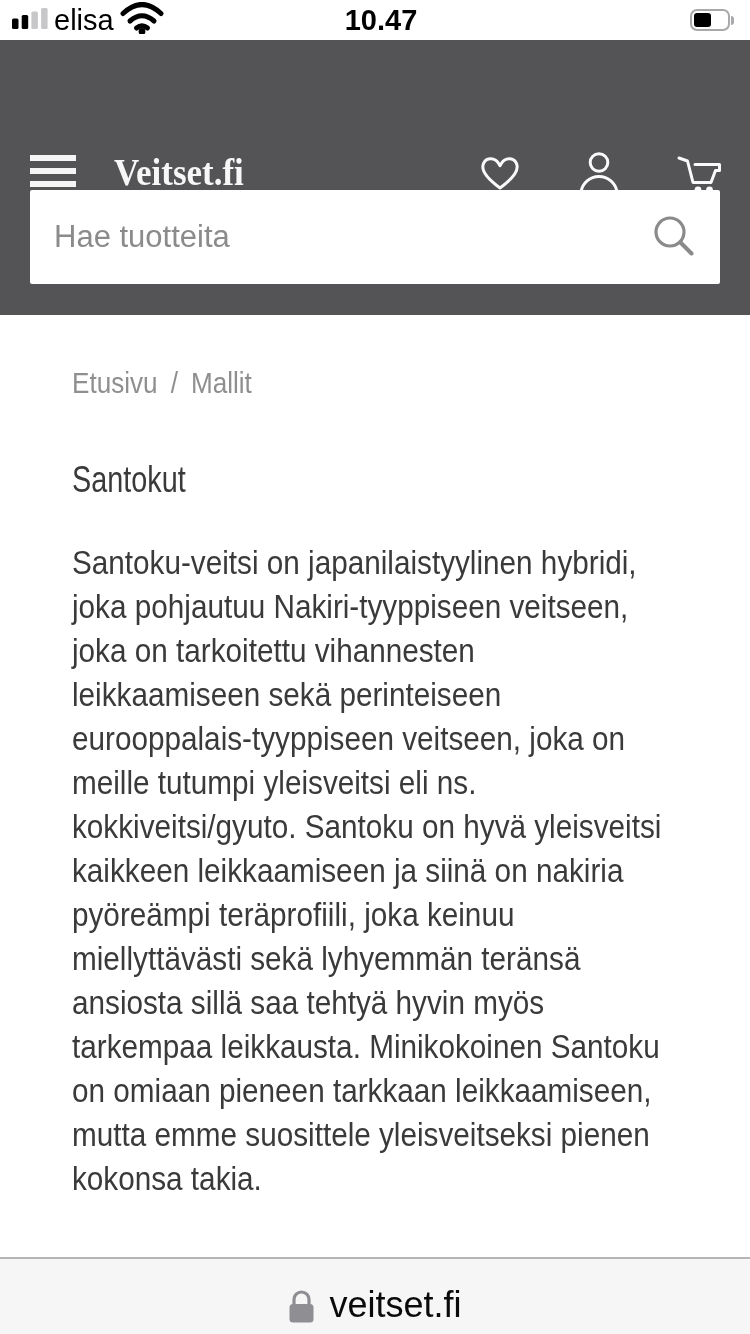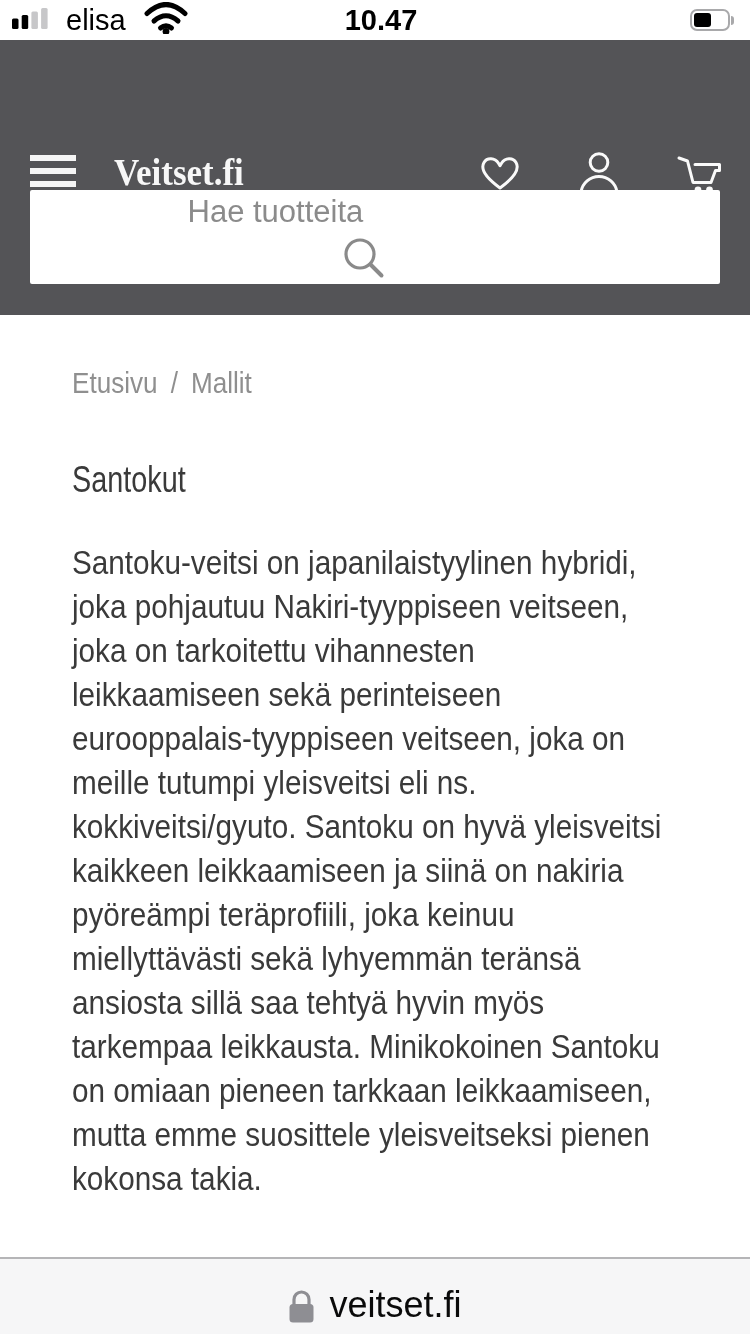--- a/index.html
+++ b/index.html
@@ -6,40 +6,40 @@
   html, body { width:750px; height:1334px; }
   body {
     font-family:"Liberation Sans", sans-serif;
     background:#ffffff;
     position:relative;
     overflow:hidden;
   }
 
   
   .status-bar { position:absolute; top:0; left:0; width:750px; height:40px; background:#fff; z-index:5; }
-  .sb-left { position:absolute; left:12px; top:0; height:40px; display:flex; align-items:center; gap:18px; }
+  .sb-left { position:absolute; left:12px; top:0; height:40px; display:flex; align-items:center; gap:6px; }
   .sb-carrier { font-size:29px; color:#000; line-height:40px; }
   .sb-time { position:absolute; left:0; right:0; top:0; height:40px; display:flex; align-items:center; justify-content:center; font-size:29px; font-weight:700; color:#000;margin-left:12px; }
   .sb-battery { position:absolute; right:16px; top:9px; display:flex; align-items:center; }
   .batt-body { width:40px; height:22px; border:2px solid #a9a9ab; border-radius:7px; position:relative; }
   .batt-fill { position:absolute; left:2px; top:2px; bottom:2px; width:17px; background:#000; border-radius:3px; }
   .batt-nub { width:3px; height:9px; background:#a9a9ab; border-radius:0 3px 3px 0; margin-left:1px; }
 
   
   .app-header { position:absolute; top:40px; left:0; width:750px; height:275px; background:#545457; }
   .hamburger { position:absolute; left:30px; top:115px; width:46px; height:32px; display:flex; flex-direction:column; justify-content:space-between; cursor:pointer; }
   .hamburger span { display:block; height:6px; background:#f5f5f5; }
   .logo { position:absolute; left:114px; top:112px; font-family:"Liberation Serif", serif; font-weight:700; font-size:38px; line-height:40px; color:#f7f7f7; transform:scaleX(0.92); transform-origin:0 50%; white-space:nowrap; }
   .hdr-icon { position:absolute; cursor:pointer; }
   .hdr-icon svg { display:block; }
   .icon-heart { left:477px; top:111px; }
   .icon-user  { left:577px; top:111px; }
   .icon-cart  { left:674px; top:109px; }
 
-  .search-bar { position:absolute; left:30px; top:150px; width:690px; height:94px; background:#ffffff; border-radius:2px; display:flex; align-items:center;flex-direction:column; }
+  .search-bar { position:absolute; left:30px; top:150px; width:690px; height:94px; background:#ffffff; border-radius:2px; display:flex; align-items:center; }
   .search-input { flex:1; height:100%; border:none; outline:none; background:transparent; padding-left:24px; font-family:"Liberation Sans", sans-serif; font-size:31px; color:#444; }
   .search-input::placeholder { color:#8b8b8b; opacity:1; }
   .search-icon { margin-right:24px; flex:0 0 auto; }
 
   
   .breadcrumb { position:absolute; left:72px; top:366px; display:flex; gap:15px; font-size:30px; line-height:34px; color:#8f8f8f; transform:scaleX(0.87); transform-origin:0 50%; white-space:nowrap; }
   .breadcrumb a { color:#8f8f8f; text-decoration:none; cursor:pointer; }
   .bc-sep { color:#8f8f8f; }
 
   .article-title { position:absolute; left:72px; top:458px; font-size:36px; line-height:44px; font-weight:400; color:#3a3a3a; transform:scaleX(0.8); transform-origin:0 50%; white-space:nowrap; }

